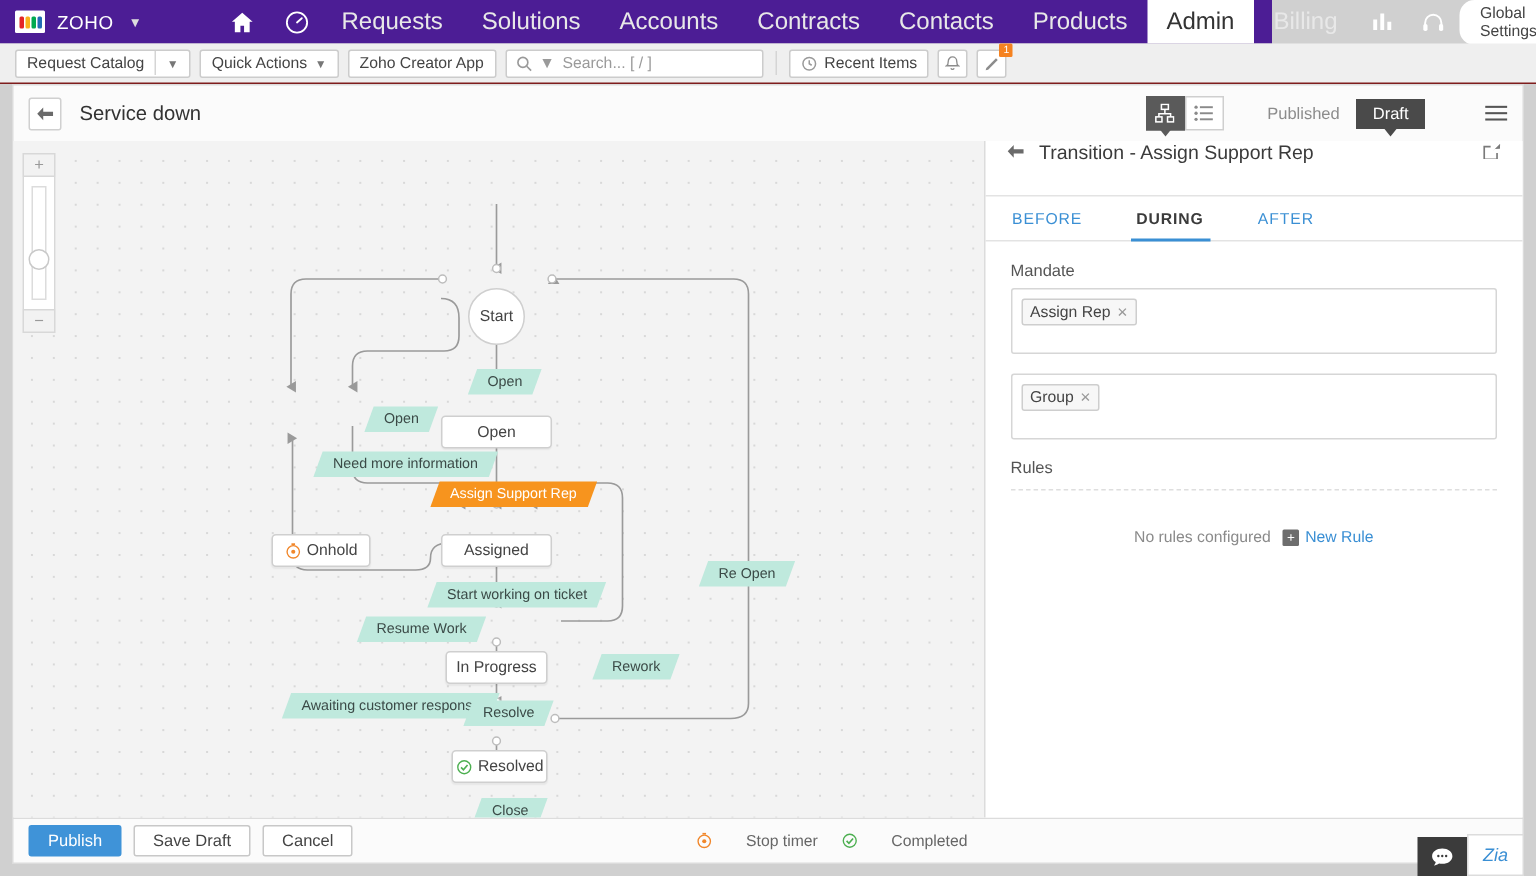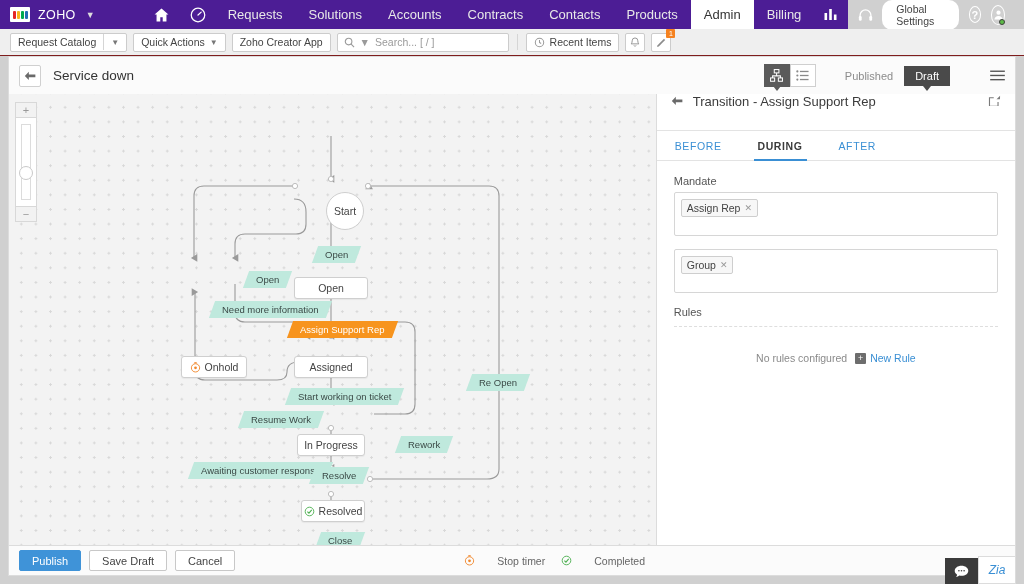--- a/index.html
+++ b/index.html
@@ -27,21 +27,21 @@
   .logo-box i:nth-child(1){background:#e42527;}
   .logo-box i:nth-child(2){background:#f9b21d;}
   .logo-box i:nth-child(3){background:#00a94f;}
   .logo-box i:nth-child(4){background:#226db4;}
   .zoho-txt{ color:#fff; font-size:12.5px; letter-spacing:.4px;}
   .caret{ color:#ddd; font-size:9px; margin-left:2px; }
   .nav-icons{ display:flex; align-items:center; gap:2px; margin-left:42px;}
   .nav-ico{ width:34px;height:29px;display:flex;align-items:center;justify-content:center;color:#fff;}
   .nav-items{ display:flex; align-items:stretch; }
   .nav-item{
-    display:flex;align-items:center;padding:0 13px;color:#e8e8e8;font-size:13px;
+    display:flex;align-items:center;padding:0 13px;color:#e8e8e8;font-size:16px;
     height:29px;
   }
   .nav-item.active{ background:#fff;color:#333; }
   .nav-right{ margin-left:auto; display:flex; align-items:center; gap:10px; padding-right:12px;}
   .gsettings{
     background:#fff;color:#444;border-radius:10px;font-size:10.5px;
     padding:3px 14px;
   }
   .circ-ico{
     width:17px;height:17px;border-radius:50%;border:1.6px solid #fff;color:#fff;
@@ -465,21 +465,21 @@
 
       <div class="zoomctl">
         <div class="zc-btn">+</div>
         <div class="zc-track">
           <div class="zc-bar"></div>
           <div class="zc-knob"></div>
         </div>
         <div class="zc-btn">−</div>
       </div>
 
-      <div class="circ-node" style="left:317px;top:98px;">
+      <div class="circ-node" style="left:303px;top:98px;">
         <span>Start</span>
       </div>
 
       <div class="node" style="left:285px;top:183px;width:74px;">
         <span>Open</span>
       </div>
 
       <div class="node" style="left:172px;top:262px;width:66px;">
         <span class="nico">
           <svg width="11" height="11" viewBox="0 0 12 12">

